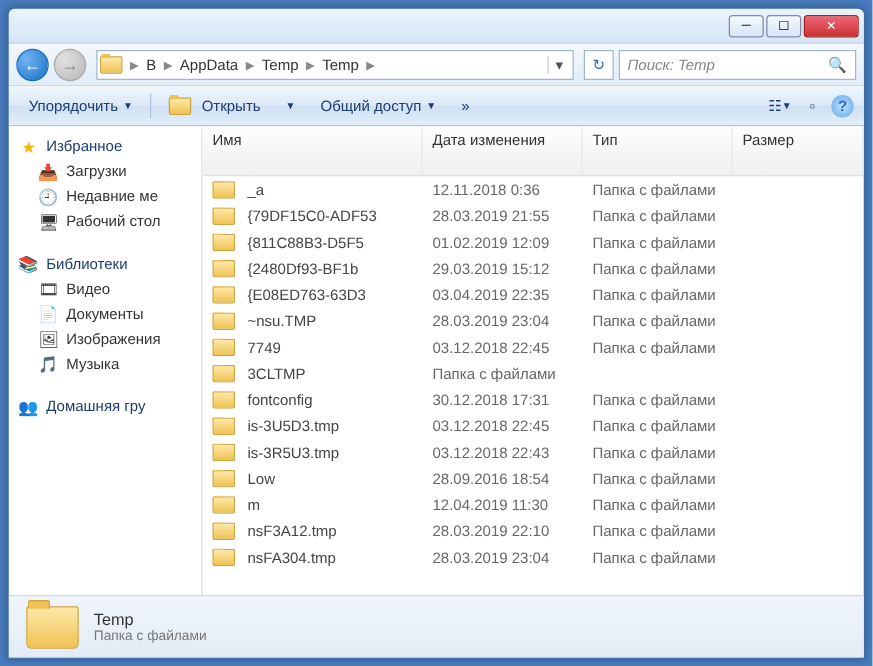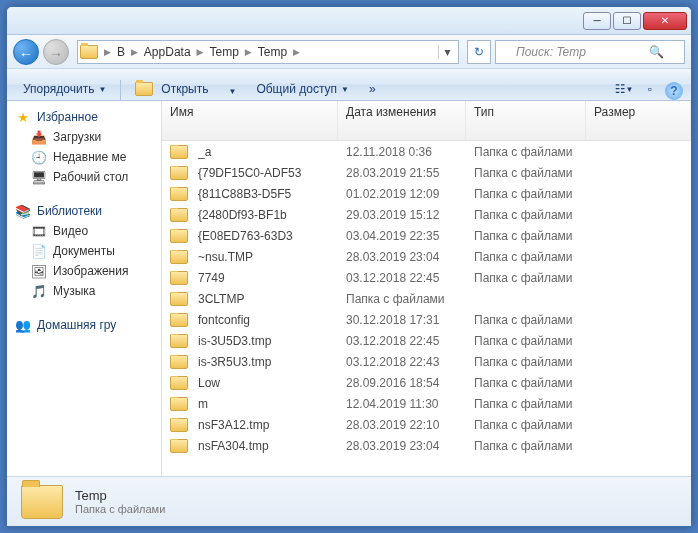--- a/index.html
+++ b/index.html
@@ -12,23 +12,23 @@
 .navcircle { width: 26px; height: 26px; border-radius: 50%; display: flex; align-items: center; justify-content: center; font-size: 14px; color: #fff; }
 .navback { background: radial-gradient(circle at 30% 30%, #6fb4f5, #1b6fc2); border: 1px solid #1b6fc2; }
 .navfwd { background: radial-gradient(circle at 30% 30%, #e0e0e0, #b8b8b8); border: 1px solid #aaa; color: #888; }
 .addrbar { flex: 1; height: 24px; border: 1px solid #a0b8d0; background: #fff; display: flex; align-items: center; padding: 0 2px; margin: 0 4px; }
 .foldericon-sm { width: 18px; height: 14px; background: linear-gradient(#fde9a9,#f0c254); border-radius: 1px 1px 2px 2px; border: 1px solid #cda542; margin-right: 4px; position: relative; }
 .foldericon-sm::before { content:""; position:absolute; top:-3px; left:0; width:7px; height:3px; background:#f0c254; border-radius:1px 1px 0 0; }
 .crumb { padding: 0 4px; color: #333; cursor: pointer; }
 .crsep { color: #888; padding: 0 2px; font-size: 9px; }
 .addr-drop { width: 18px; text-align: center; color: #555; border-left: 1px solid #ccc; cursor: pointer; }
 .refresh { width: 24px; height: 24px; border: 1px solid #a0b8d0; background: #fff; display: flex; align-items: center; justify-content: center; color: #2a6ebb; cursor: pointer; }
-.searchbox { width: 190px; height: 24px; border: 1px solid #a0b8d0; background: #fff; display: flex; align-items: center; padding: 0 20px; color: #888; font-style: italic; }
+.searchbox { width: 190px; height: 24px; border: 1px solid #a0b8d0; background: #fff; display: flex; align-items: center; padding: 0 6px; color: #888; font-style: italic; }
 .searchbox .sicon { margin-left: auto; color: #2a6ebb; font-style: normal; }
-.toolbar { height: 32px; background: linear-gradient(#f0f6fc,#dce9f7 48%,#cfe0f2 52%,#e3eef9); border-bottom: 1px solid #b0c4de; display: flex; align-items: flex-end; padding: 0 8px; gap: 4px; }
+.toolbar { height: 32px; background: linear-gradient(#f0f6fc,#dce9f7 48%,#cfe0f2 52%,#e3eef9); border-bottom: 1px solid #b0c4de; display: flex; align-items: center; padding: 0 8px; gap: 4px; }
 .tbtn { padding: 4px 8px; color: #1c3e6e; display: flex; align-items: center; gap: 4px; cursor: pointer; border-radius: 2px; }
 .tdrop { font-size: 8px; color: #1c3e6e; }
 .tsep { width: 1px; height: 20px; background: #b0c4de; margin: 0 2px; }
 .spacer { flex: 1; }
 .ticon { width: 22px; height: 22px; display: flex; align-items: center; justify-content: center; cursor: pointer; color: #1c3e6e; }
 .body { flex: 1; display: flex; overflow: hidden; }
 .sidebar { width: 155px; background: #fff; border-right: 1px solid #d8e2ec; padding: 6px 0; overflow: hidden; }
 .sbgroup { margin-bottom: 14px; }
 .sbhead { display: flex; align-items: center; gap: 6px; padding: 2px 8px; color: #1c3e6e; cursor: pointer; }
 .sbitem { display: flex; align-items: center; gap: 6px; padding: 2px 8px 2px 24px; color: #333; cursor: pointer; white-space: nowrap; overflow: hidden; }

